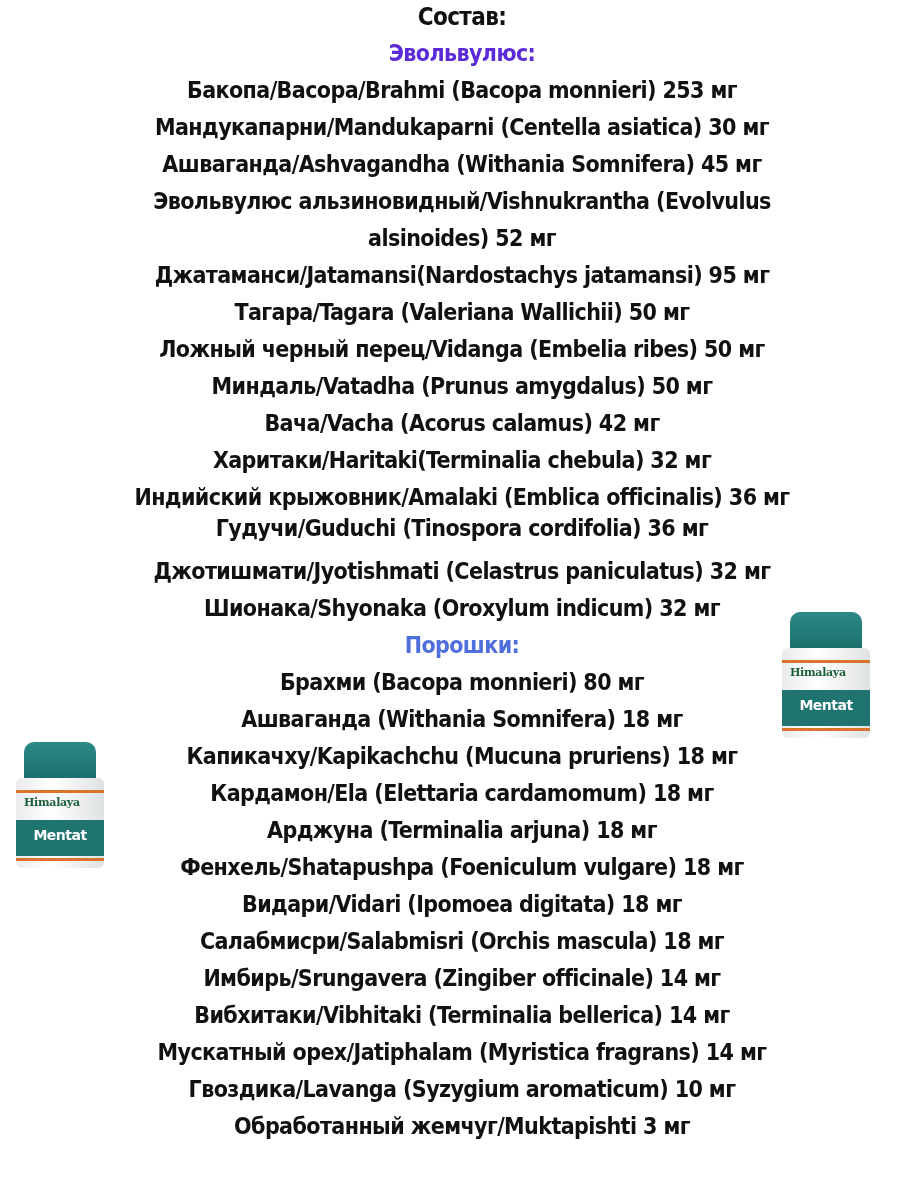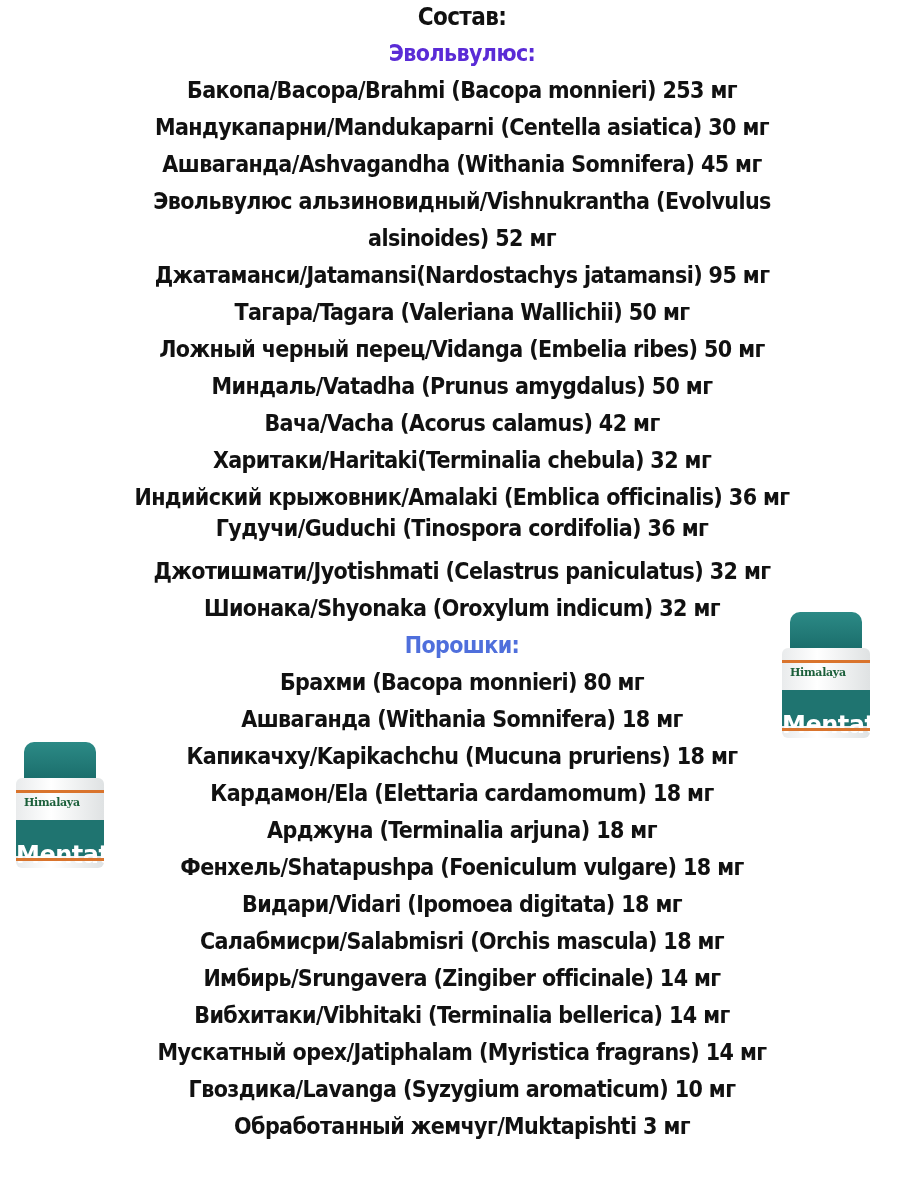--- a/index.html
+++ b/index.html
@@ -17,22 +17,22 @@
   .bottle .cap { position:absolute; left:10px; top:0; width:72px; height:42px;
                  background:linear-gradient(#2c8a86,#186a68); border-radius:10px 10px 6px 6px; }
   .bottle .body { position:absolute; left:2px; top:36px; width:88px; height:90px;
                   background:linear-gradient(90deg,#e9ebec,#ffffff 40%,#dfe2e3);
                   border-radius:6px; }
   .bottle .stripe { position:absolute; left:2px; width:88px; height:3px; background:#d9742d; }
   .bottle .logo { position:absolute; left:10px; top:54px; font-size:11px; font-weight:bold;
                   color:#1b5f3a; letter-spacing:-0.3px; font-family:"DejaVu Serif", serif; }
   .bottle .label { position:absolute; left:2px; top:78px; width:88px; height:36px;
                    background:#1f7470; }
-  .bottle .brand { position:absolute; left:0; top:21px; width:88px; text-align:left;
-                   color:#ffffff; font-weight:bold; font-size:24px; letter-spacing:-0.5px;
+  .bottle .brand { position:absolute; left:0; top:7px; width:88px; text-align:center;
+                   color:#ffffff; font-weight:bold; font-size:14px; letter-spacing:-0.5px;
                    font-family:"DejaVu Sans", sans-serif; }
 </style>
 </head>
 <body>
 
 <div class="doc">
   <div class="line title" style="top:2px">Состав:</div>
   <div class="line h-extract" style="top:38px">Эвольвулюс:</div>
 
   <div class="line" style="top:75px">Бакопа/Васора/Brahmi (Bacopa monnieri) 253 мг</div>

